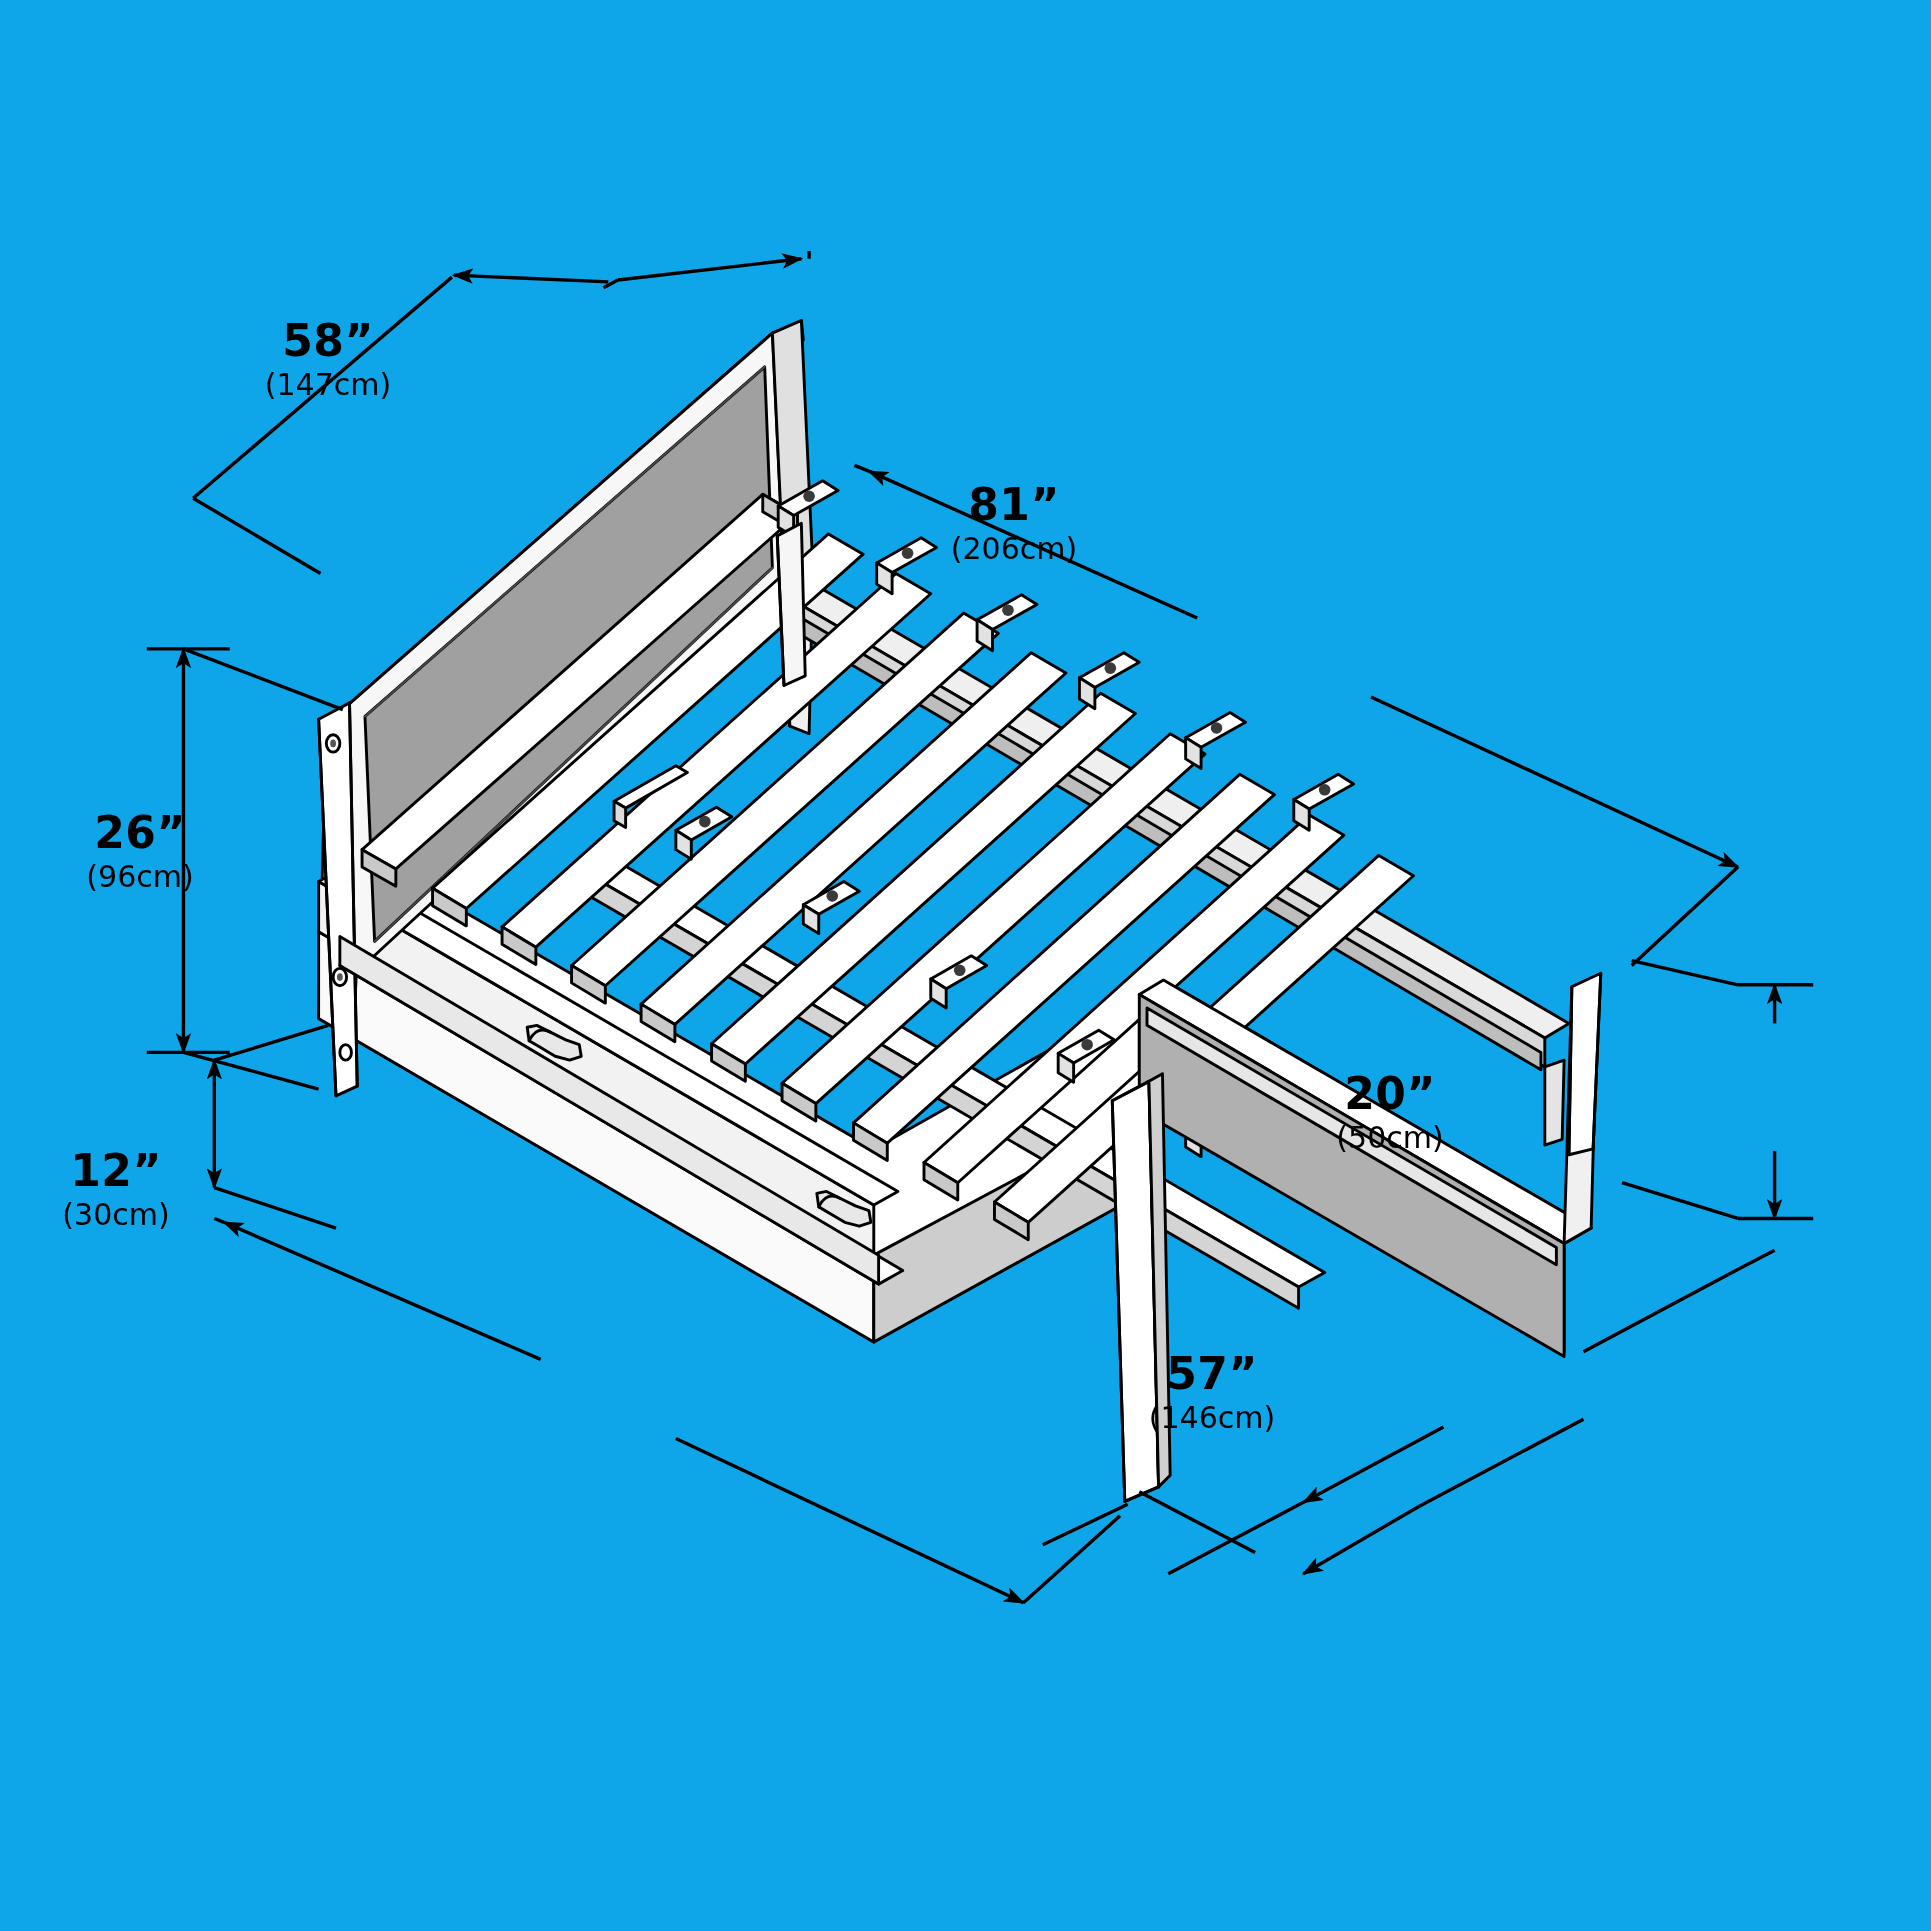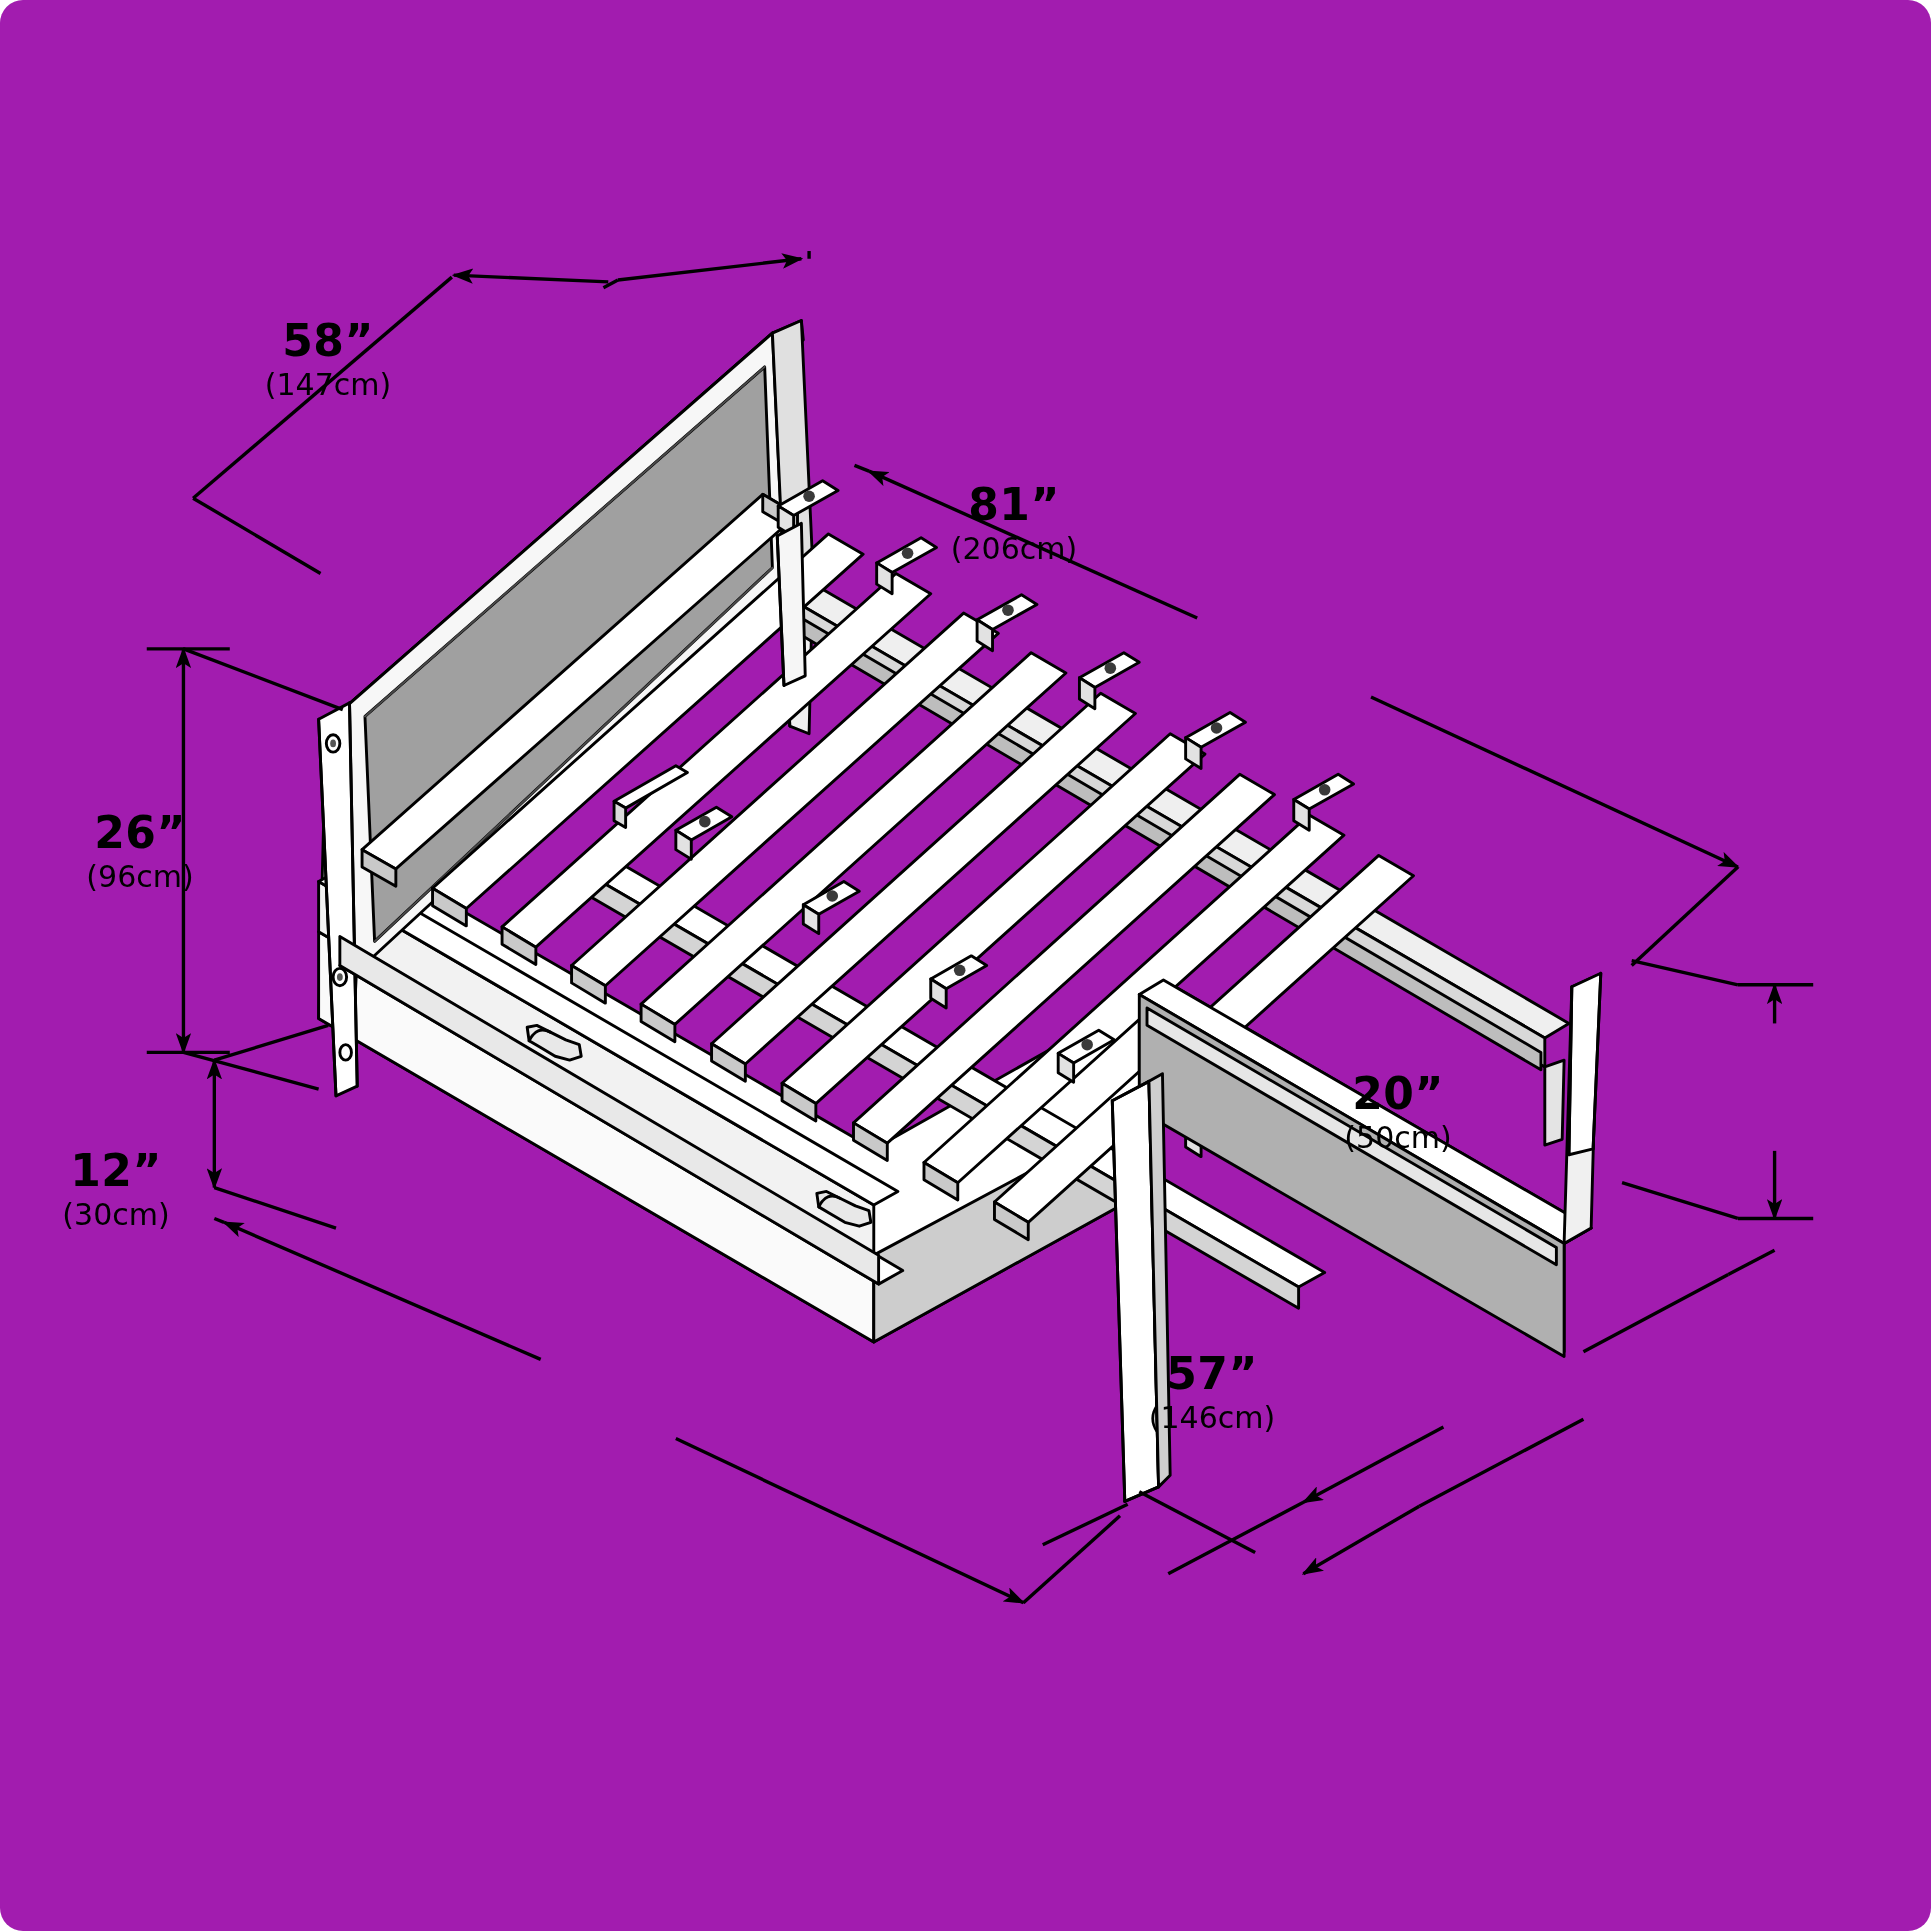--- a/index.html
+++ b/index.html
@@ -1,31 +1,31 @@
 <!DOCTYPE html>
 <html><head>
 <meta charset="utf-8">
 <title>Bed Frame Dimension Drawing</title>
 <style>
   html,body{margin:0;padding:0;background:#ffffff;}
   body{width:1931px;height:1931px;overflow:hidden;
        font-family:"DejaVu Sans","Liberation Sans",sans-serif;}
-  #stage{position:relative;width:1931px;height:1931px;background:#a21caf;border-radius:23px;}
+  #stage{position:relative;width:1931px;height:1931px;background:#0ea5e9;}
   svg#drawing{position:absolute;left:0;top:0;width:1931px;height:1931px;display:block;}
 
   .dimlabel{position:absolute;text-align:center;color:#000;line-height:1.0;white-space:nowrap;}
   .dim-in{font-size:44px;font-weight:bold;letter-spacing:0.5px;display:block;}
   .dim-cm{font-size:30px;font-weight:normal;letter-spacing:0px;display:block;margin-top:6.8px;}
 
   
   #lbl-58 {left:328px;  top:319px;}
   #lbl-38 {left:140px;  top:811px;}
   #lbl-81 {left:1014px; top:483px;}
   #lbl-12 {left:116px;  top:1149px;}
-  #lbl-20 {left:1390px; top:1072px;margin-left:8px;}
+  #lbl-20 {left:1390px; top:1072px;}
   #lbl-76 {left:468px;  top:1376px;}
   #lbl-57 {left:1212px; top:1352px;}
   .dimlabel{transform:translate(-50%,0);}
 </style>
 </head>
 <body>
 
 <div id="stage">
 
   <svg id="drawing" viewBox="0 0 2000 2000">

